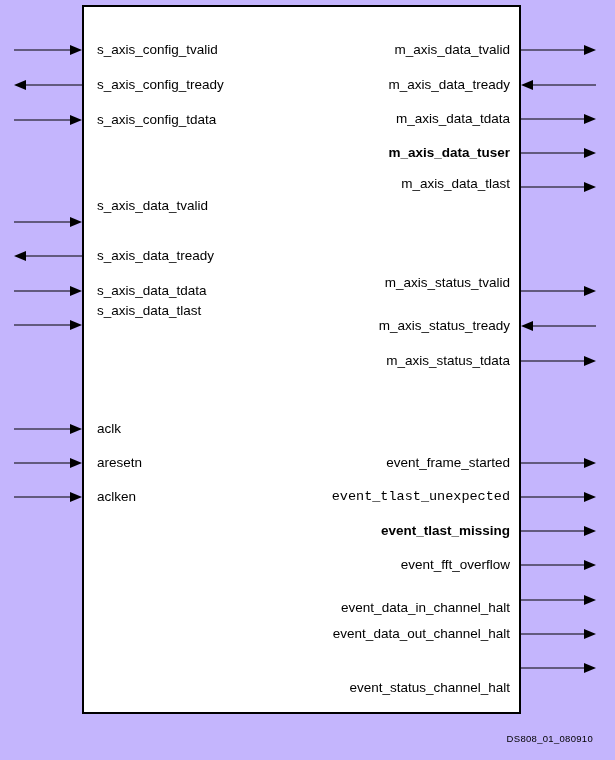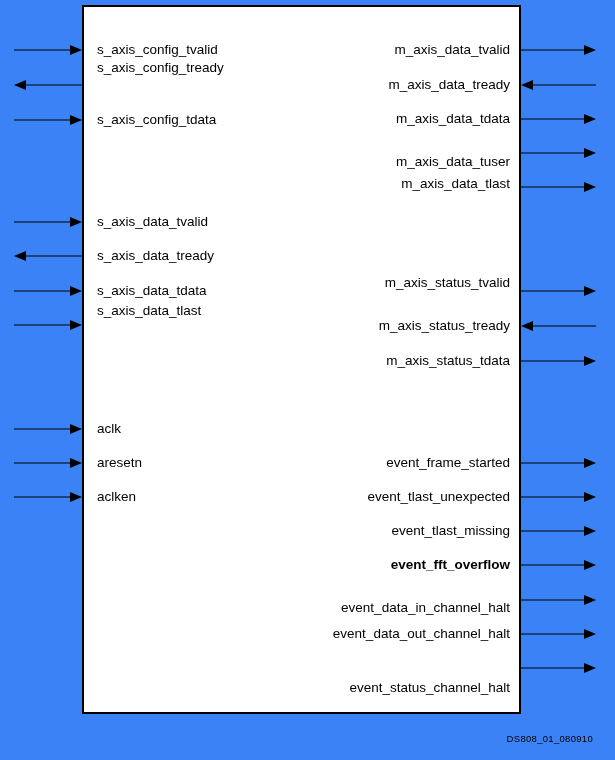--- a/index.html
+++ b/index.html
@@ -7,21 +7,21 @@
     padding: 0;
     background: #ffffff;
   }
   body {
     font-family: "Liberation Sans", sans-serif;
   }
   #canvas {
     position: relative;
     width: 615px;
     height: 760px;
-    background: #3b82f6;
+    background: #c4b5fd;
     overflow: hidden;
   }
   
   #block {
     position: absolute;
     left: 82px;
     top: 5px;
     width: 439px;
     height: 709px;
     border: 2px solid #000000;
@@ -135,41 +135,41 @@
       <div class="arrowhead pt-right" style="left: 584px; top: 565px;"></div>
       <div class="wire" style="left: 521px; width: 63px; top: 600px;"></div>
       <div class="arrowhead pt-right" style="left: 584px; top: 600px;"></div>
       <div class="wire" style="left: 521px; width: 63px; top: 634px;"></div>
       <div class="arrowhead pt-right" style="left: 584px; top: 634px;"></div>
       <div class="wire" style="left: 521px; width: 63px; top: 668px;"></div>
       <div class="arrowhead pt-right" style="left: 584px; top: 668px;"></div>
     </div>
   <div id="label-layer">
       <div class="sig-label left" style="top: 50px;">s_axis_config_tvalid</div>
-      <div class="sig-label left" style="top: 68px;">s_axis_config_tready</div>
+      <div class="sig-label left" style="top: 85px;">s_axis_config_tready</div>
       <div class="sig-label left" style="top: 120px;">s_axis_config_tdata</div>
-      <div class="sig-label left" style="top: 222px; text-align: right;">s_axis_data_tvalid</div>
+      <div class="sig-label left" style="top: 206px; text-align: right;">s_axis_data_tvalid</div>
       <div class="sig-label left" style="top: 256px; text-align: right;">s_axis_data_tready</div>
       <div class="sig-label left" style="top: 291px;">s_axis_data_tdata</div>
       <div class="sig-label left" style="top: 311px;">s_axis_data_tlast</div>
       <div class="sig-label left" style="top: 429px;">aclk</div>
       <div class="sig-label left" style="top: 463px;">aresetn</div>
       <div class="sig-label left" style="top: 497px;">aclken</div>
       <div class="sig-label right" style="top: 50px; margin-left: 12px;">m_axis_data_tvalid</div>
       <div class="sig-label right" style="top: 85px;">m_axis_data_tready</div>
       <div class="sig-label right" style="top: 119px;">m_axis_data_tdata</div>
-      <div class="sig-label right" style="top: 162px;">m_axis_data_tuser</div>
+      <div class="sig-label right" style="top: 153px; font-weight: bold;">m_axis_data_tuser</div>
       <div class="sig-label right" style="top: 184px;">m_axis_data_tlast</div>
       <div class="sig-label right" style="top: 283px;">m_axis_status_tvalid</div>
       <div class="sig-label right" style="top: 326px;">m_axis_status_tready</div>
       <div class="sig-label right" style="top: 361px;">m_axis_status_tdata</div>
       <div class="sig-label right" style="top: 463px;">event_frame_started</div>
-      <div class="sig-label right" style="top: 497px;">event_tlast_unexpected</div>
-      <div class="sig-label right" style="top: 531px;">event_tlast_missing</div>
-      <div class="sig-label right" style="top: 565px; font-weight: bold;">event_fft_overflow</div>
+      <div class="sig-label right" style="top: 497px; font-family: Liberation Mono, monospace;">event_tlast_unexpected</div>
+      <div class="sig-label right" style="top: 531px; font-weight: bold;">event_tlast_missing</div>
+      <div class="sig-label right" style="top: 565px;">event_fft_overflow</div>
       <div class="sig-label right" style="top: 608px;">event_data_in_channel_halt</div>
       <div class="sig-label right" style="top: 634px;">event_data_out_channel_halt</div>
       <div class="sig-label right" style="top: 688px;">event_status_channel_halt</div>
     </div>
 
   <div id="footer-id">DS808_01_080910</div>
 
 </div>
 
 </body></html>

